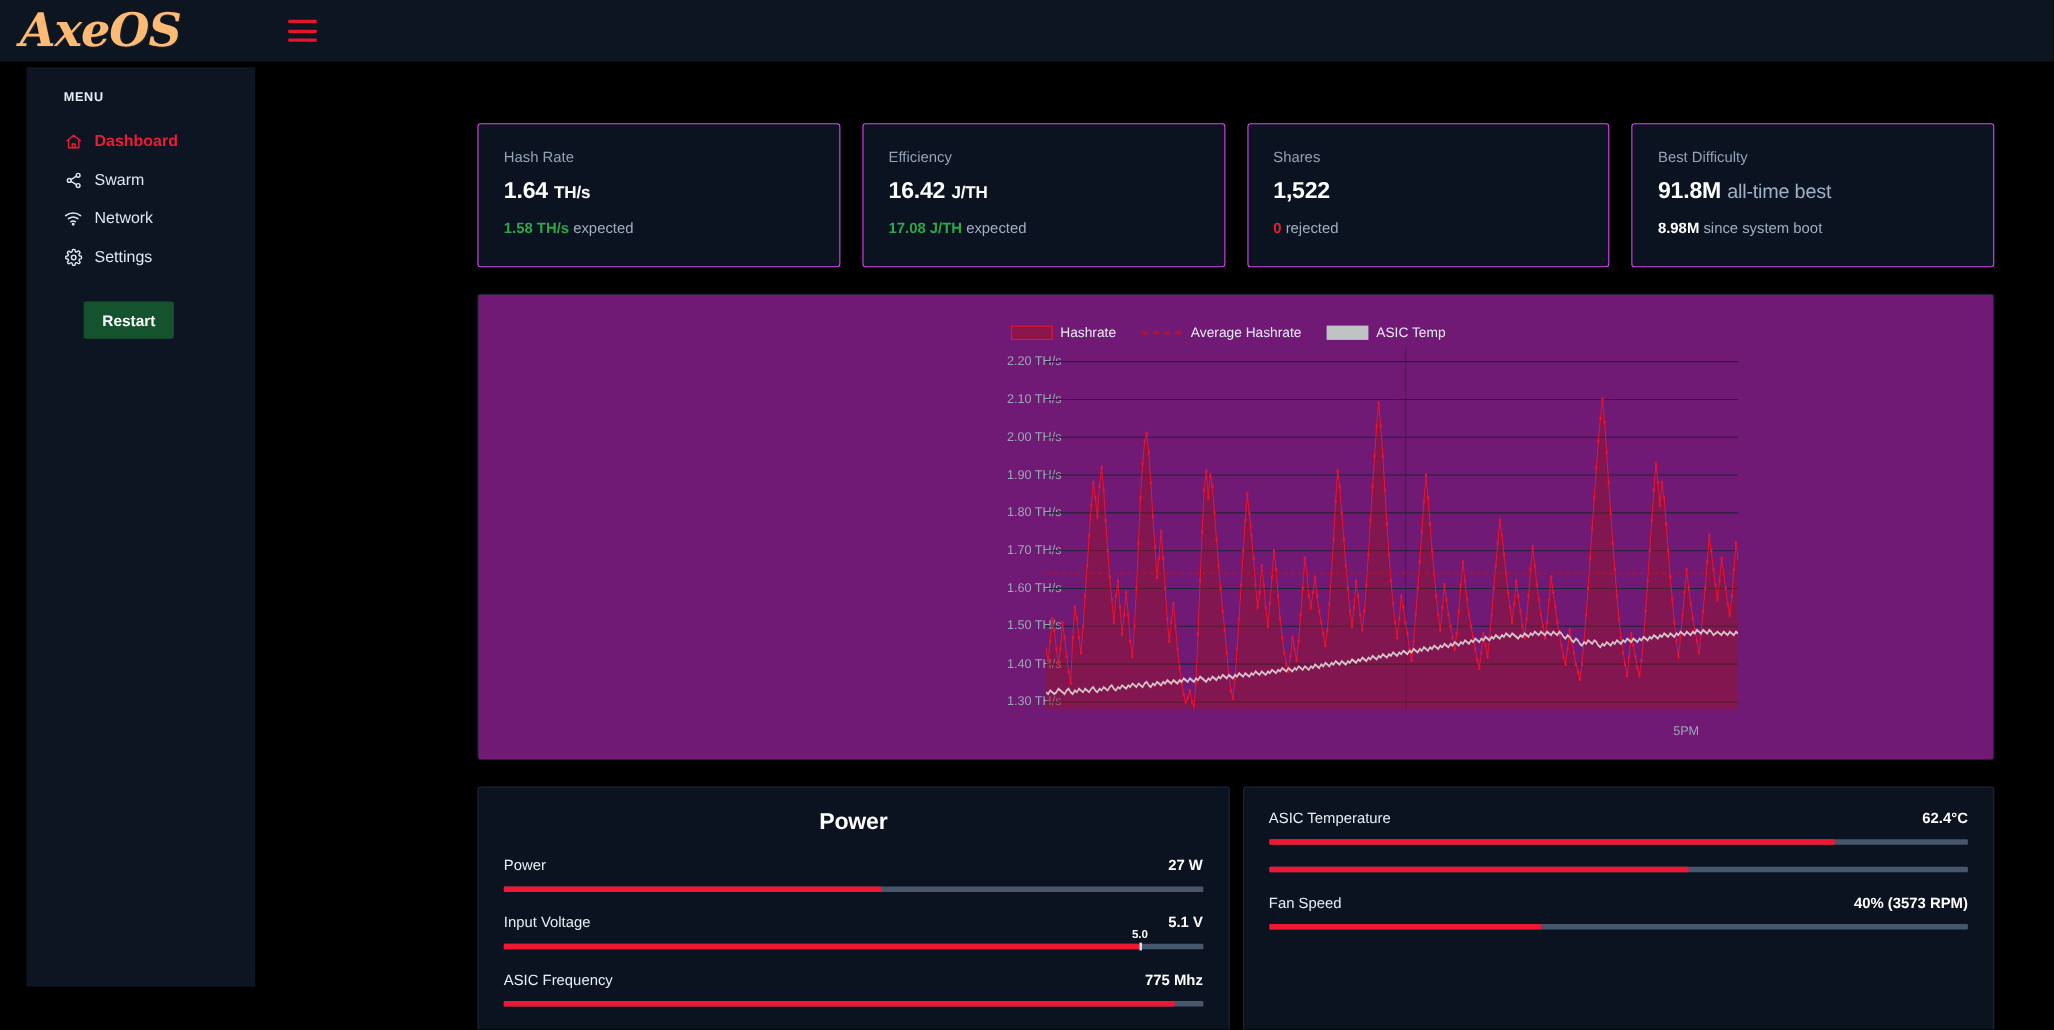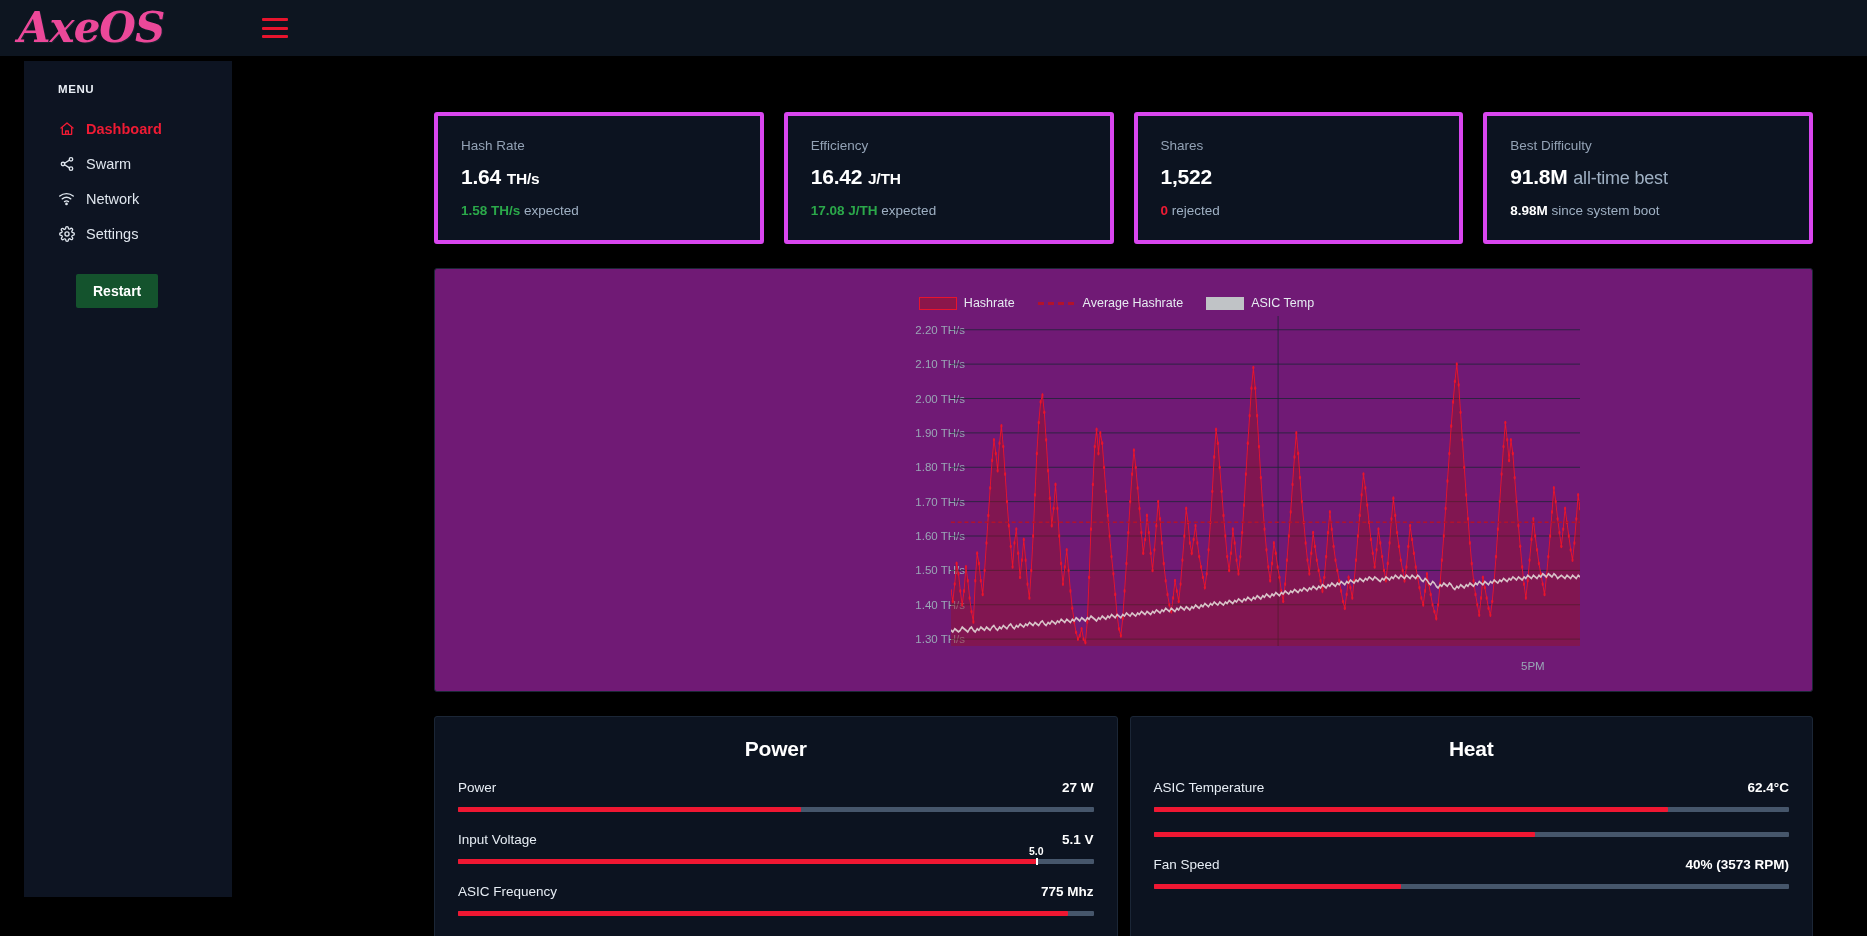--- a/index.html
+++ b/index.html
@@ -20,21 +20,21 @@
     align-items: center;
     padding: 0 0 0 18px;
     position: relative;
   }
   .brand {
     font-family: "DejaVu Serif", serif;
     font-weight: bold;
     font-style: italic;
     font-size: 42px;
     letter-spacing: -1px;
-    color: #ec4899;
+    color: #fdba74;
     line-height: 1;
     text-shadow: 1px 1px 0 #1a2230;
     user-select: none;
   }
   .hamburger {
     position: absolute;
     left: 262px;
     top: 18px;
     width: 26px;
     height: 20px;
@@ -103,21 +103,21 @@
 
   
   .stats-row {
     display: flex;
     gap: 20px;
     padding: 0 54px 0 202px;
   }
   .stat-card {
     flex: 1;
     background: #0c1320;
-    border: 4px solid #d946ef;
+    border: 1px solid #d946ef;
     border-radius: 3px;
     padding: 22px 24px 22px 23px;
     min-height: 131px;
   }
   .stat-label {
     color: #93a2b5;
     font-size: 13.5px;
     margin-bottom: 12px;
   }
   .stat-value {
@@ -799,21 +799,20 @@
         <div class="metric-row">
           <div class="metric-head">
             <span class="metric-name">Measured ASIC Voltage</span>
             <span class="metric-val">1.17 V</span>
           </div>
 
         </div>
       </div>
 
       <div class="metric-panel">
-        <div class="panel-title">Heat</div>
 
         <div class="metric-row">
           <div class="metric-head">
             <span class="metric-name">ASIC Temperature</span>
             <span class="metric-val">62.4°C</span>
           </div>
           <div class="bar-track">
             <div class="bar-fill" style="width: 81%;"></div>
           </div>
         </div>

